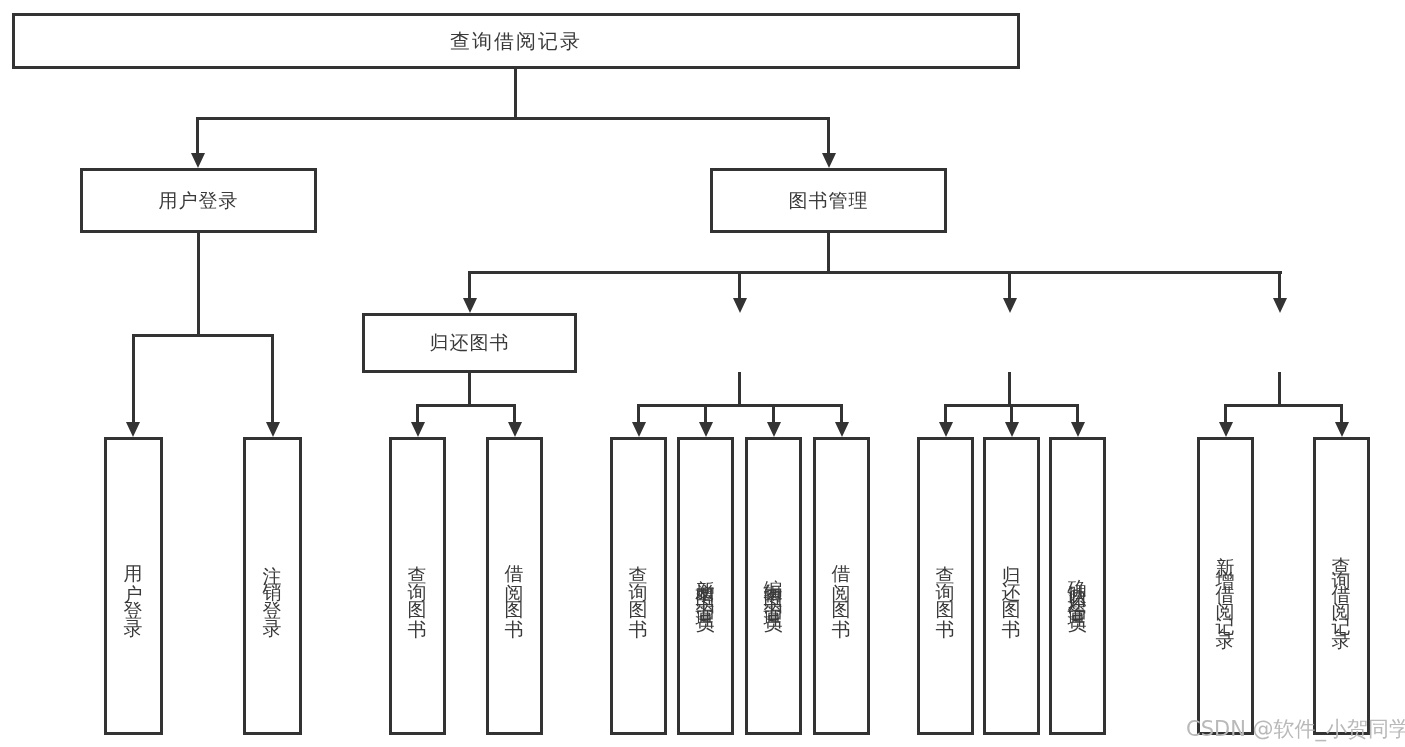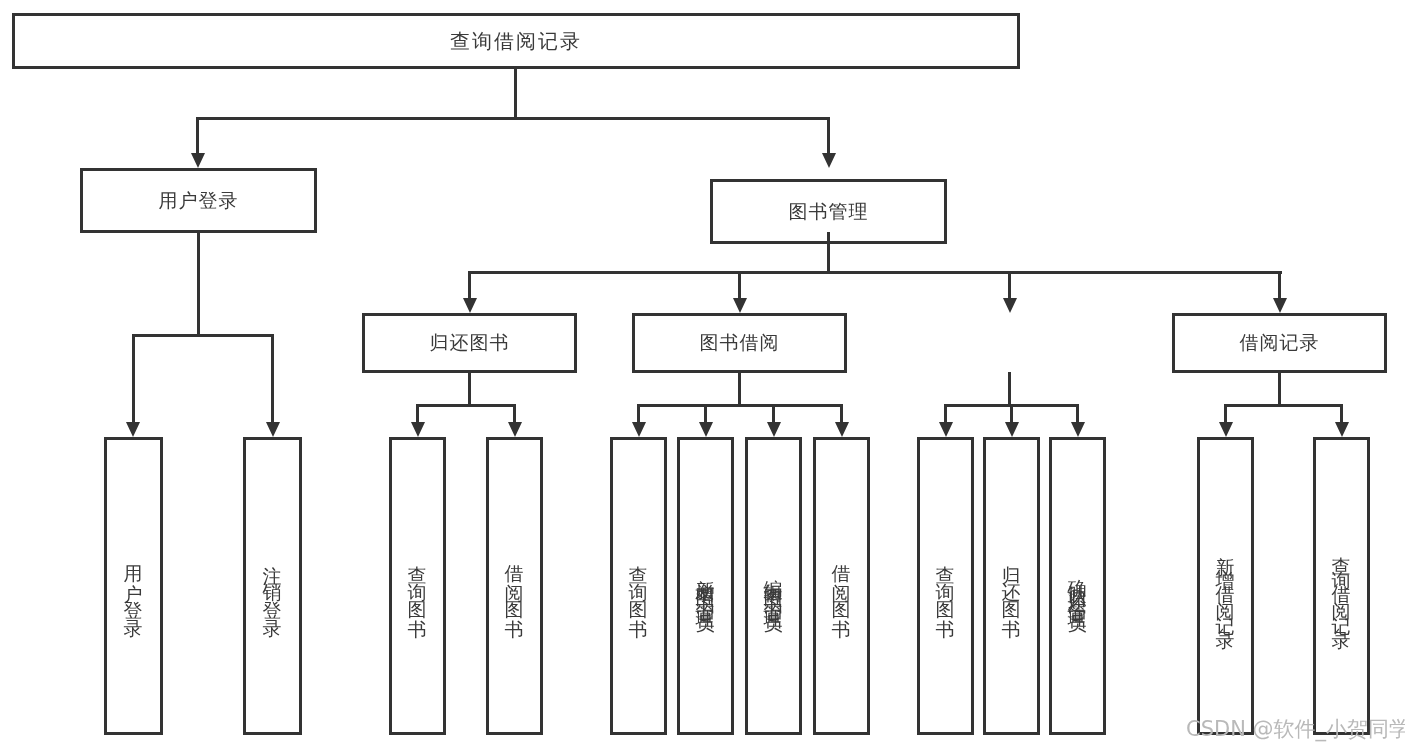--- a/index.html
+++ b/index.html
@@ -46,21 +46,21 @@
   <div class="vline" style="left:514px;top:68px;height:52px;"></div>
   <div class="hline" style="left:196px;top:117px;width:634px;"></div>
   <div class="vline" style="left:196px;top:117px;height:38px;"></div>
   <div class="ahead" style="left:191px;top:153px;"></div>
   <div class="vline" style="left:827px;top:117px;height:38px;"></div>
   <div class="ahead" style="left:822px;top:153px;"></div>
 
   <div class="box hbox" style="left:80px;top:168px;width:237px;height:65px;">
     <span>用户登录</span>
   </div>
-  <div class="box hbox" style="left:710px;top:168px;width:237px;height:65px;margin-top:11px;">
+  <div class="box hbox" style="left:710px;top:168px;width:237px;height:65px;">
     <span>图书管理</span>
   </div>
 
   <div class="vline" style="left:197px;top:232px;height:105px;"></div>
   <div class="hline" style="left:132px;top:334px;width:142px;"></div>
   <div class="vline" style="left:132px;top:334px;height:90px;"></div>
   <div class="ahead" style="left:126px;top:422px;"></div>
   <div class="vline" style="left:271px;top:334px;height:90px;"></div>
   <div class="ahead" style="left:266px;top:422px;"></div>
 
@@ -70,26 +70,20 @@
   <div class="ahead" style="left:463px;top:298px;"></div>
   <div class="vline" style="left:738px;top:271px;height:29px;"></div>
   <div class="ahead" style="left:733px;top:298px;"></div>
   <div class="vline" style="left:1008px;top:271px;height:29px;"></div>
   <div class="ahead" style="left:1003px;top:298px;"></div>
   <div class="vline" style="left:1278px;top:271px;height:29px;"></div>
   <div class="ahead" style="left:1273px;top:298px;"></div>
 
   <div class="box hbox" style="left:362px;top:313px;width:215px;height:60px;">
     <span>归还图书</span>
-  </div>
-  <div class="box hbox" style="left:632px;top:313px;width:215px;height:60px;">
-    <span>图书借阅</span>
-  </div>
-  <div class="box hbox" style="left:1172px;top:313px;width:215px;height:60px;">
-    <span>借阅记录</span>
   </div>
 
   <div class="vline" style="left:468px;top:372px;height:35px;"></div>
   <div class="hline" style="left:416px;top:404px;width:100px;"></div>
   <div class="vline" style="left:416px;top:404px;height:20px;"></div>
   <div class="ahead" style="left:411px;top:422px;"></div>
   <div class="vline" style="left:513px;top:404px;height:20px;"></div>
   <div class="ahead" style="left:508px;top:422px;"></div>
 
   <div class="vline" style="left:738px;top:372px;height:35px;"></div>

